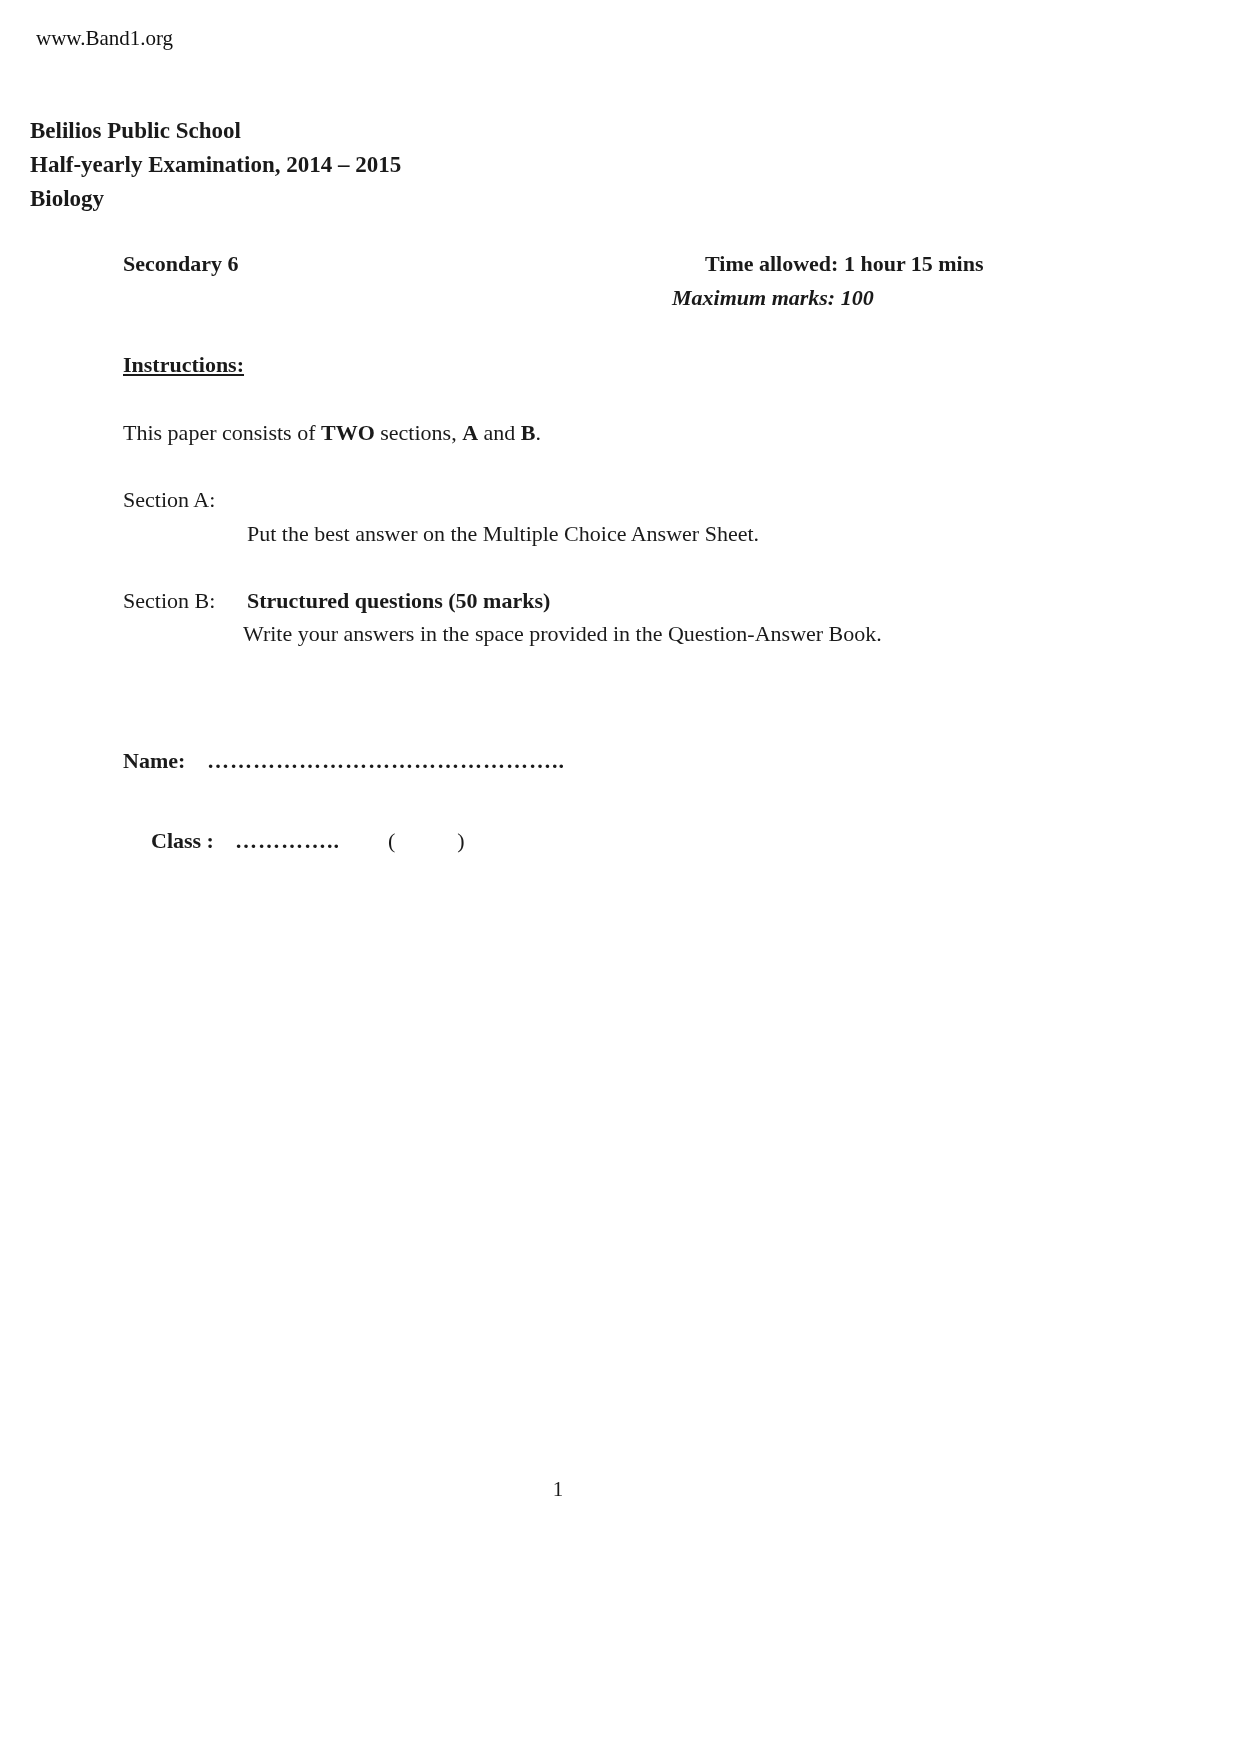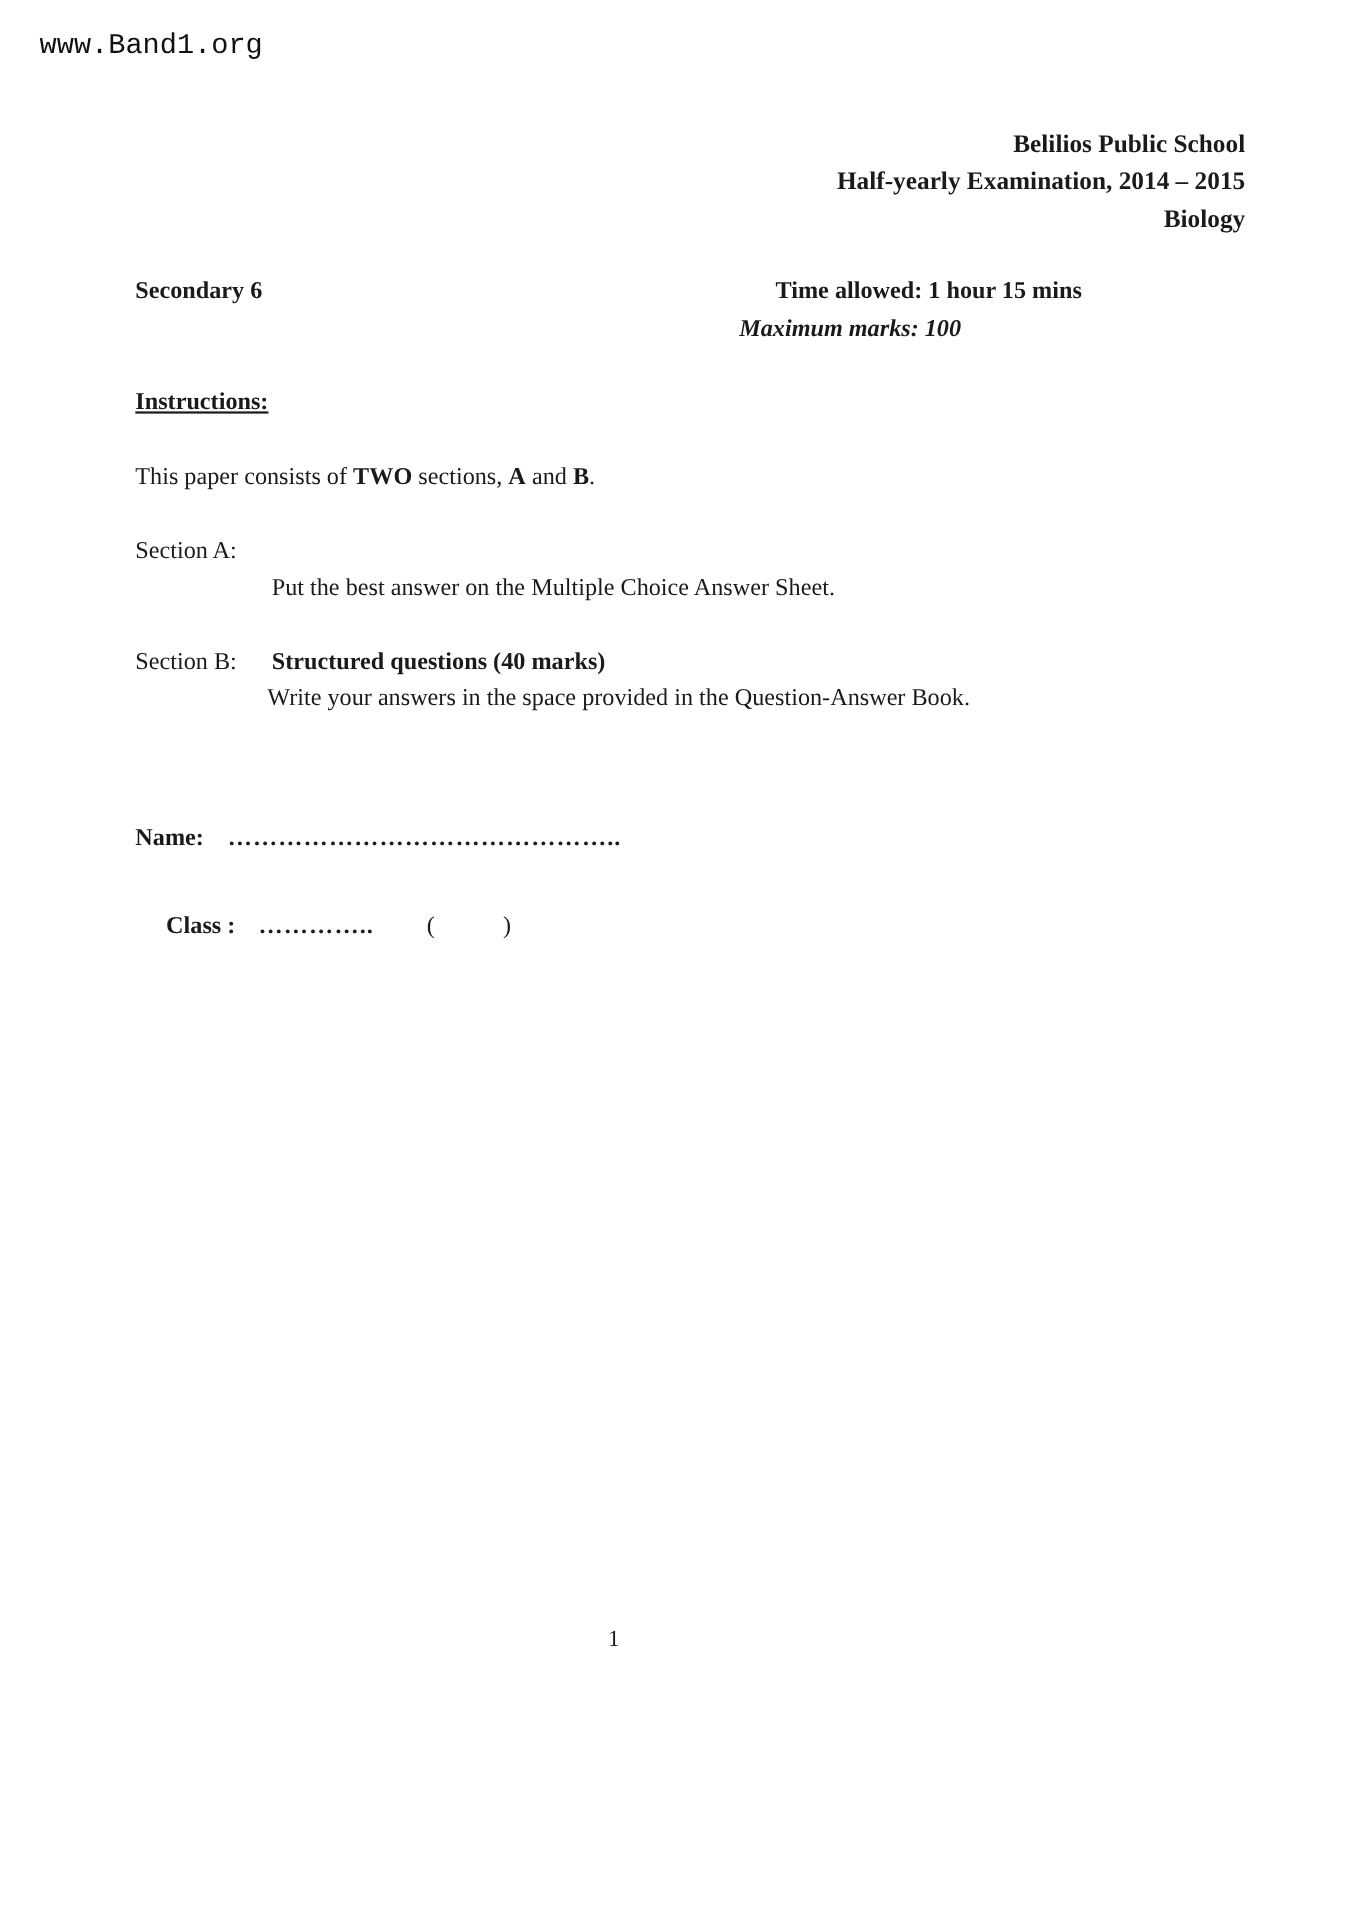--- a/index.html
+++ b/index.html
@@ -13,30 +13,31 @@
     width: 1240px;
     height: 1754px;
     margin: 0 auto;
     background: #ffffff;
     overflow: hidden;
   }
   .watermark {
     position: absolute;
     left: 36px;
     top: 26px;
-    font-family: Liberation Mono, monospace;
-    font-size: 26px;
+    font-family: Liberation Serif, serif;
+    font-size: 21px;
     color: #111111;
   }
   .header-block {
     position: absolute;
     left: 0;
     top: 114px;
     width: 1132px;
-    text-align: right;
+    text-align: left;
+    padding-left: 30px;
   }
   .header-block .h-line {
     font-size: 23px;
     font-weight: bold;
     line-height: 34px;
   }
   .abs { position: absolute; font-size: 22px; }
   .bold { font-weight: bold; }
   .level-label { left: 123px; top: 251px; font-weight: bold; }
   .time-allowed { left: 705px; top: 251px; font-weight: bold; }
@@ -91,21 +92,21 @@
 
   <div class="abs intro-line"><span>This paper consists of </span><span class="bold">TWO</span><span> sections, </span><span class="bold">A</span><span> and </span><span class="bold">B</span><span>.</span></div>
 
   <div class="abs section-row sec-a">
     <span class="section-label">Section A:</span>
   </div>
   <div class="abs section-desc-a">Put the best answer on the Multiple Choice Answer Sheet.</div>
 
   <div class="abs section-row sec-b">
     <span class="section-label">Section B:</span>
-    <span class="section-title">Structured questions (40 marks)</span>
+    <span class="section-title">Structured questions (50 marks)</span>
   </div>
   <div class="abs section-desc-b">Write your answers in the space provided in the Question-Answer Book.</div>
 
   <div class="abs field-row name-row">
     <span class="field-label">Name:</span>
     <span class="field-dots">………………………………………..</span>
   </div>
 
   <div class="abs field-row class-row">
     <span class="field-label">Class :</span>

